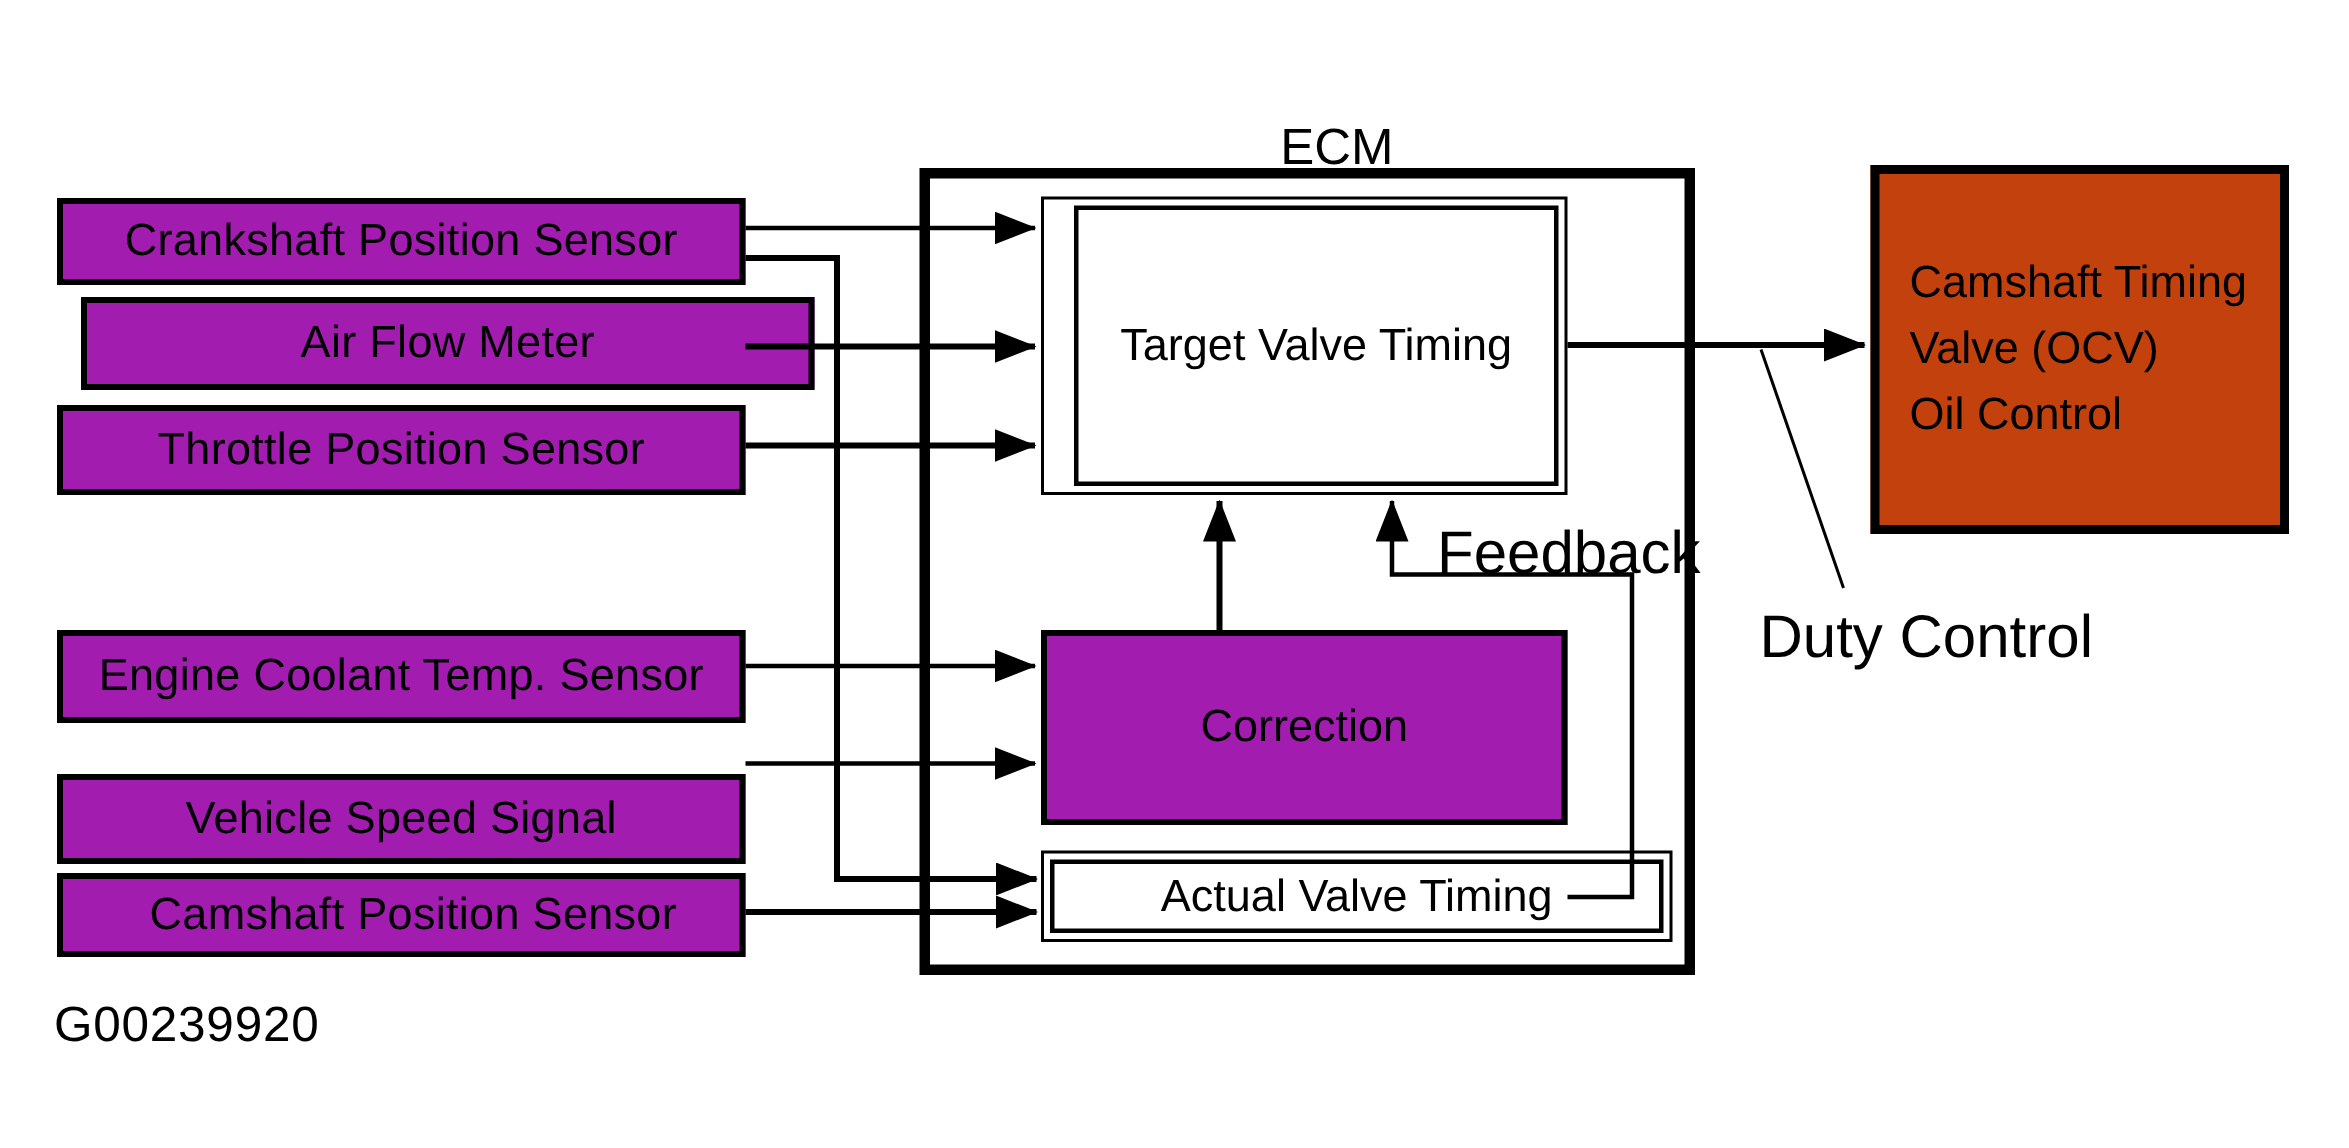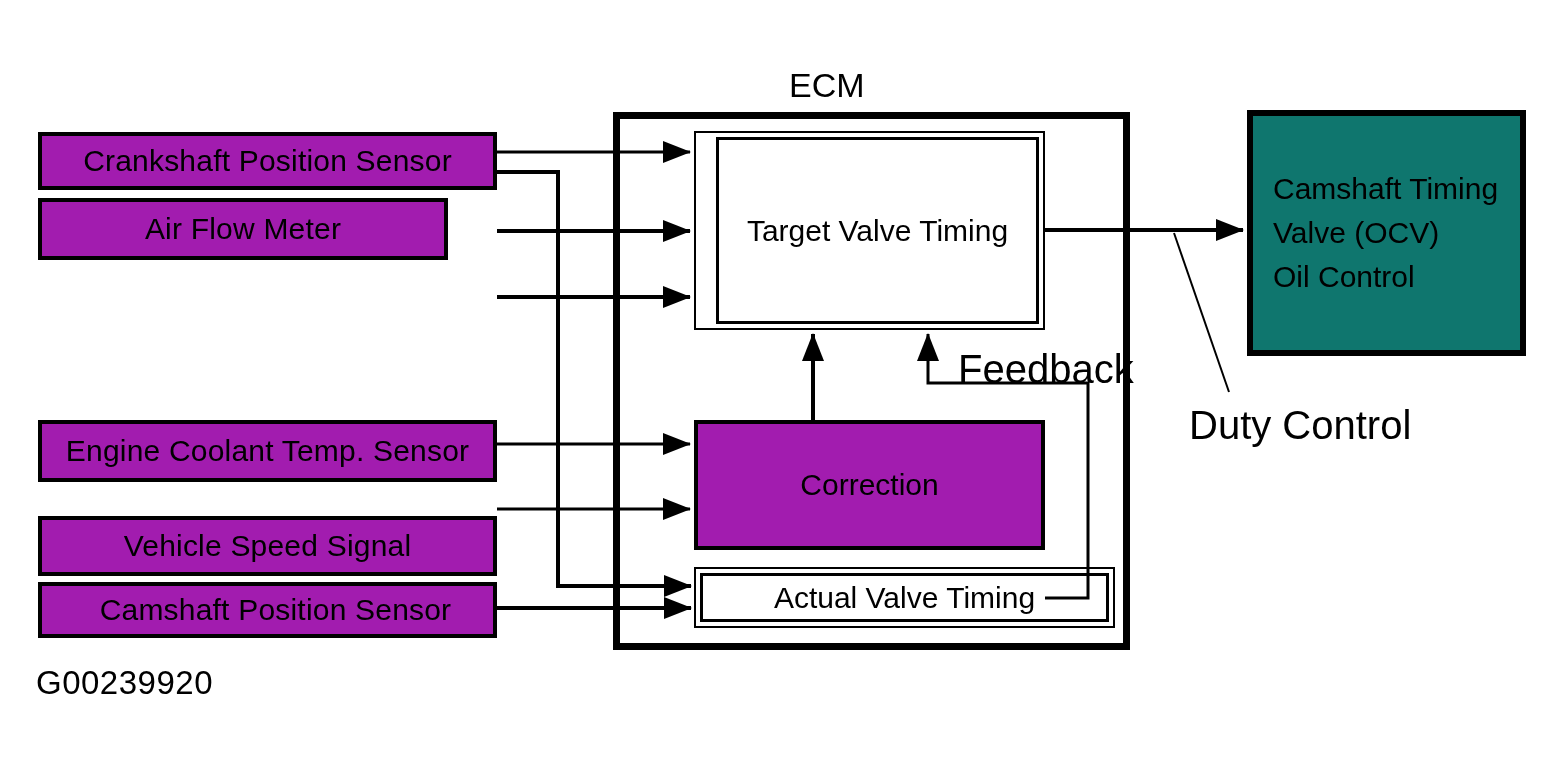--- a/index.html
+++ b/index.html
@@ -29,21 +29,22 @@
   .sensor { font-size: 30px; letter-spacing: 0.2px; }
   .ecm-frame {
     position: absolute;
     box-sizing: border-box;
     border: 7px solid #000000;
     background: transparent;
   }
   .title {
     position: absolute;
     font-size: 34px;
-    text-align: left;
+    text-align: right;
+    margin-top: 13px;
   }
   .dbox {
     position: absolute;
     box-sizing: border-box;
     border: 2px solid #000000;
     padding: 4px;
     background: #ffffff;
   }
   .dbox-inner {
     box-sizing: border-box;
@@ -53,21 +54,21 @@
     display: flex;
     align-items: center;
     justify-content: center;
     text-align: center;
   }
   .blocklabel { font-size: 30px; }
   .ocv-box {
     position: absolute;
     box-sizing: border-box;
     border: 6px solid #000000;
-    background: #0f766e;
+    background: #c2410c;
     display: flex;
     flex-direction: column;
     justify-content: center;
     padding-left: 20px;
   }
   .ocv-line { font-size: 30px; line-height: 44px; white-space: nowrap; }
   .floating-label {
     position: absolute;
     font-size: 40px;
     white-space: nowrap;
@@ -85,22 +86,25 @@
   #wires .wire { stroke: #000000; fill: none; }
 </style>
 </head>
 <body>
 
 <div id="canvas">
 
   <div class="box sensor" style="left:38px; top:132px; width:459px; height:58px;">
     <span>Crankshaft Position Sensor</span>
   </div>
-  <div class="box sensor" style="left:38px; top:198px; width:410px; height:62px;text-align:right;">
+  <div class="box sensor" style="left:54px; top:198px; width:489px; height:62px;text-align:right;">
     <span>Air Flow Meter</span>
+  </div>
+  <div class="box sensor" style="left:38px; top:270px; width:459px; height:60px;">
+    <span>Throttle Position Sensor</span>
   </div>
   <div class="box sensor" style="left:38px; top:420px; width:459px; height:62px;">
     <span>Engine Coolant Temp. Sensor</span>
   </div>
   <div class="box sensor" style="left:38px; top:490px; width:459px; height:60px;margin-top:26px;">
     <span>Vehicle Speed Signal</span>
   </div>
   <div class="box sensor" style="left:38px; top:582px; width:459px; height:56px;padding-left:16px;">
     <span>Camshaft Position Sensor</span>
   </div>
@@ -124,21 +128,21 @@
     </div>
   </div>
 
   <div class="ocv-box" style="left:1247px; top:110px; width:279px; height:246px;">
     <div class="ocv-line">Camshaft Timing</div>
     <div class="ocv-line">Valve (OCV)</div>
     <div class="ocv-line">Oil Control</div>
   </div>
 
   <div class="floating-label" style="left:958px; top:347px;">Feedback</div>
-  <div class="floating-label" style="left:1173px; top:403px;margin-left:16px;">Duty Control</div>
+  <div class="floating-label" style="left:1173px; top:403px;">Duty Control</div>
   <div class="figure-code" style="left:36px; top:664px;">G00239920</div>
 
   <svg id="wires" width="1566" height="765" viewBox="0 0 1566 765">
     <defs>
       <marker id="arrow" viewBox="0 0 28 22" refX="27" refY="11" markerWidth="28" markerHeight="22" markerUnits="userSpaceOnUse" orient="auto">
         <path d="M0,0 L28,11 L0,22 Z" fill="#000000"></path>
       </marker>
     </defs>
 
     <line class="wire" x1="497" y1="152" x2="690" y2="152" stroke-width="3" marker-end="url(#arrow)"></line>

